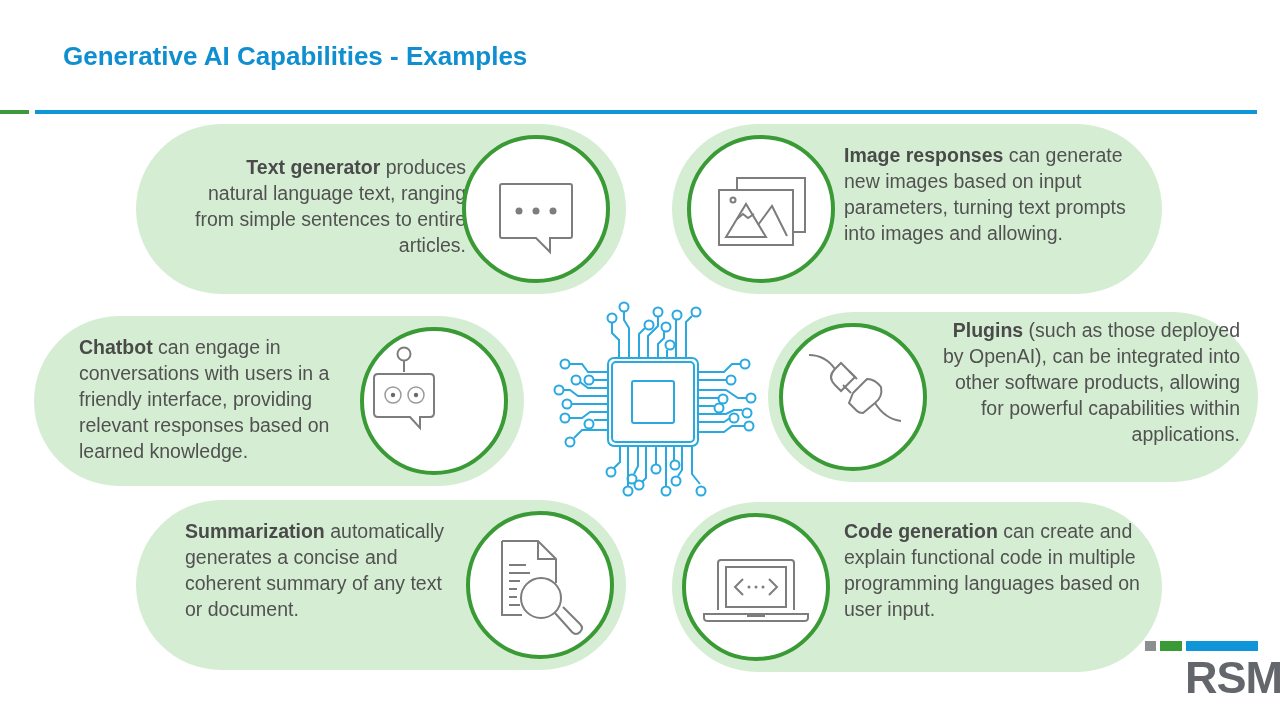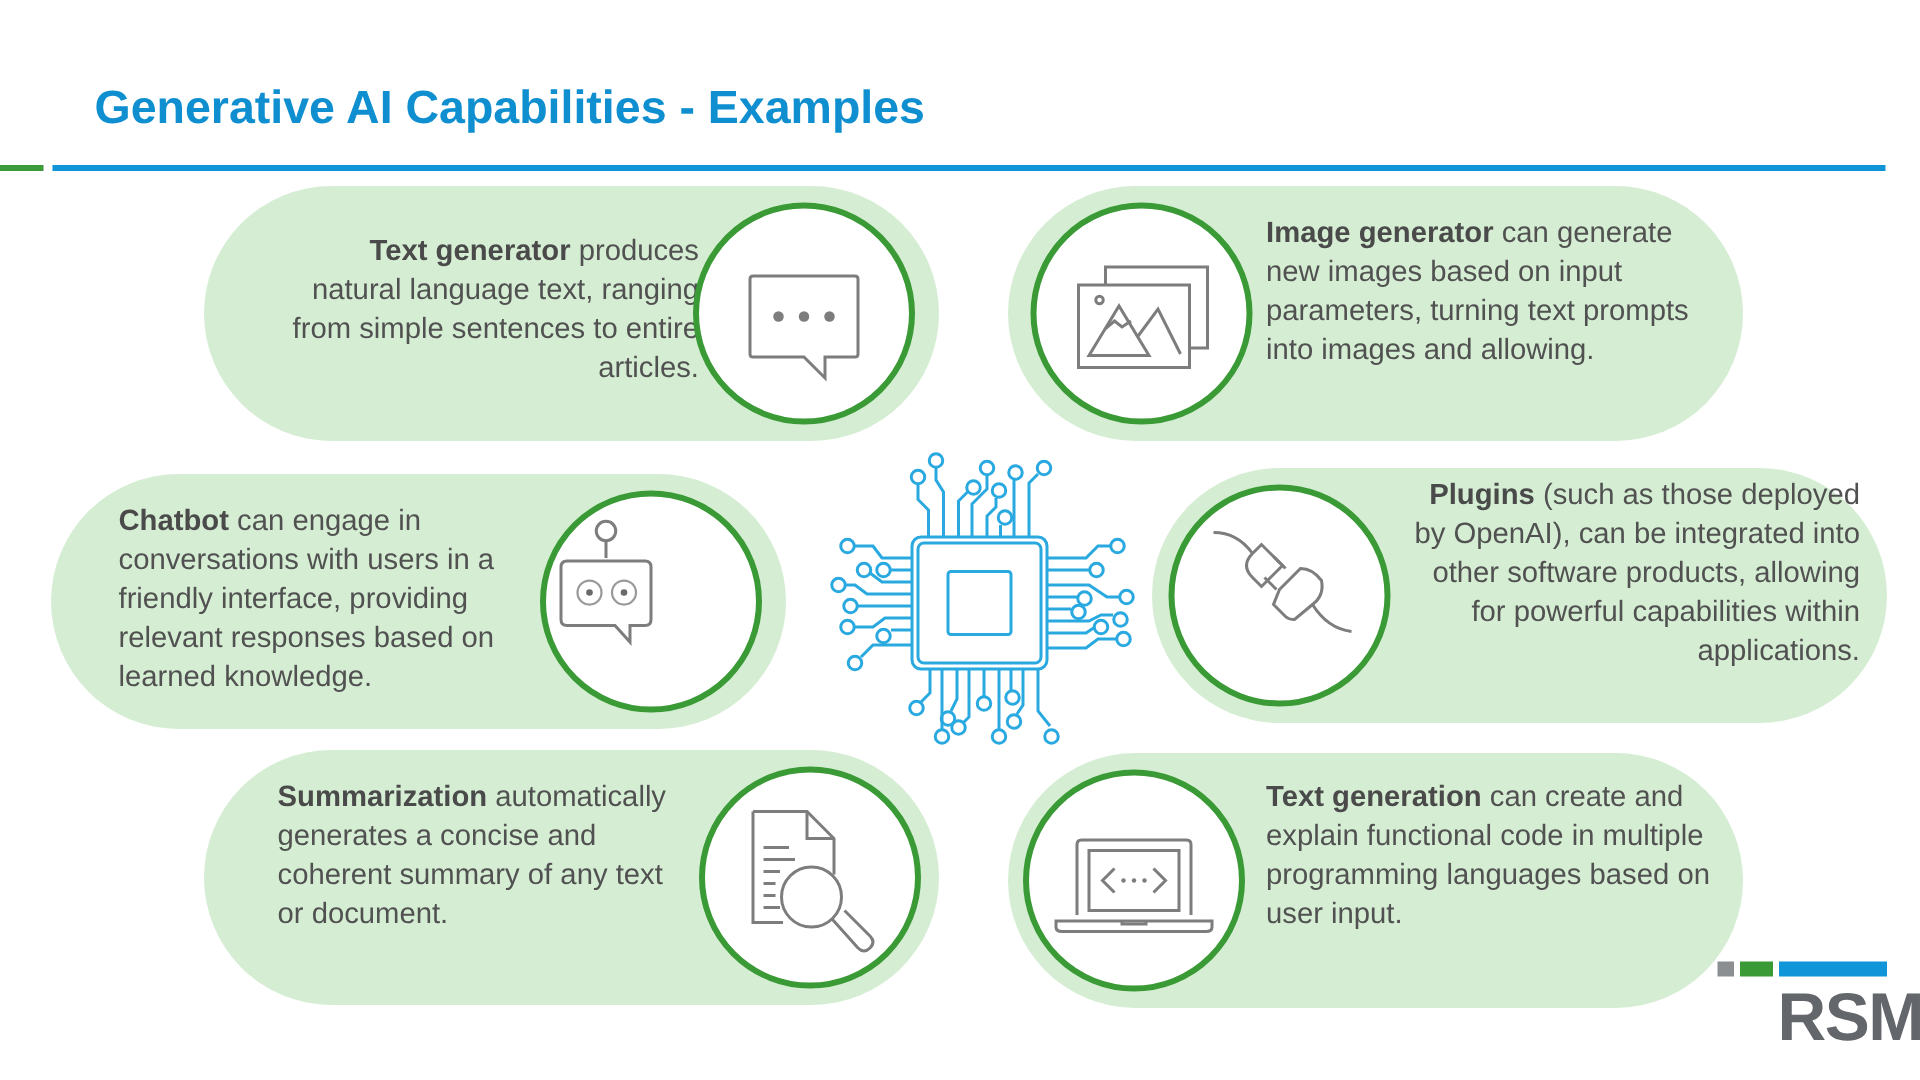--- a/index.html
+++ b/index.html
@@ -2,22 +2,22 @@
 <html><head>
 <meta charset="utf-8">
 <style>
   html, body { margin: 0; padding: 0; }
   body {
     width: 1280px; height: 720px; position: relative; overflow: hidden;
     background: #ffffff;
     font-family: "Liberation Sans", sans-serif;
   }
   .title {
-    position: absolute; left: 63px; top: 54px;
-    font-size: 31px; font-weight: bold; color: #0f8fd0;
+    position: absolute; left: 63px; top: 41px;
+    font-size: 26px; font-weight: bold; color: #0f8fd0;
     letter-spacing: 0px; white-space: nowrap;
   }
   .rule-green { position: absolute; left: 0; top: 110px; width: 29px; height: 4px; background: #3d9a3a; }
   .rule-blue  { position: absolute; left: 35px; top: 110px; width: 1222px; height: 4px; background: #0f95d8; }
 
   .pill {
     position: absolute; height: 170px; border-radius: 85px;
     background: #d5eed3;
   }
   .pill-text {
@@ -64,21 +64,21 @@
     <svg viewBox="0 0 140 140" fill="none" stroke="#7d7d7d" stroke-width="2">
       <path d="M46 51 V39 H114 V93 H102"></path>
       <rect x="28" y="51" width="74" height="55"></rect>
       <circle cx="42" cy="61" r="2.5"></circle>
       <path d="M35 98 L55 65 L75 98 Z"></path>
       <path d="M46 80 L52 75 L57 79 L63 75"></path>
       <path d="M67 86 L81 67 L96 97"></path>
     </svg>
   </div>
   <div class="pill-text" style="left:172px; top:18px; width:295px;">
-    <b>Image generator</b><span> can generate new images based on input parameters, turning text prompts into images and allowing.</span>
+    <b>Image responses</b><span> can generate new images based on input parameters, turning text prompts into images and allowing.</span>
   </div>
 </div>
 
 <div class="pill" style="left:34px; top:316px; width:490px;">
   <div class="pill-text" style="left:45px; top:18px; width:290px;">
     <b>Chatbot</b><span> can engage in conversations with users in a friendly interface, providing relevant responses based on learned knowledge.</span>
   </div>
   <div class="ring" style="left:326px; top:11px;">
     <svg viewBox="0 0 140 140" fill="none" stroke="#7d7d7d" stroke-width="2">
       <circle cx="40" cy="23" r="6.5"></circle>
@@ -137,21 +137,21 @@
       <path d="M18 97 H122 V101 Q122 104 118 104 H22 Q18 104 18 101 Z"></path>
       <path d="M62 97 V99 H78 V97"></path>
       <path d="M57 62 L49 70 L57 78"></path>
       <path d="M83 62 L91 70 L83 78"></path>
       <circle cx="63" cy="70" r="1.5" fill="#7d7d7d" stroke="none"></circle>
       <circle cx="70" cy="70" r="1.5" fill="#7d7d7d" stroke="none"></circle>
       <circle cx="77" cy="70" r="1.5" fill="#7d7d7d" stroke="none"></circle>
     </svg>
   </div>
   <div class="pill-text" style="left:172px; top:16px; width:300px;">
-    <b>Text generation</b><span> can create and explain functional code in multiple programming languages based on user input.</span>
+    <b>Code generation</b><span> can create and explain functional code in multiple programming languages based on user input.</span>
   </div>
 </div>
 
 <svg class="chip" viewBox="0 0 212 206" fill="none" stroke="#29a9e0" stroke-width="2">
   <rect x="60" y="60" width="90" height="88" rx="6"></rect>
   <rect x="64" y="64" width="82" height="80" rx="4"></rect>
   <rect x="84" y="83" width="42" height="42" rx="2"></rect>
 
   <path d="M71 60 V42 L64 35 V25"></path>
     <circle cx="64" cy="20" r="4.5"></circle>

